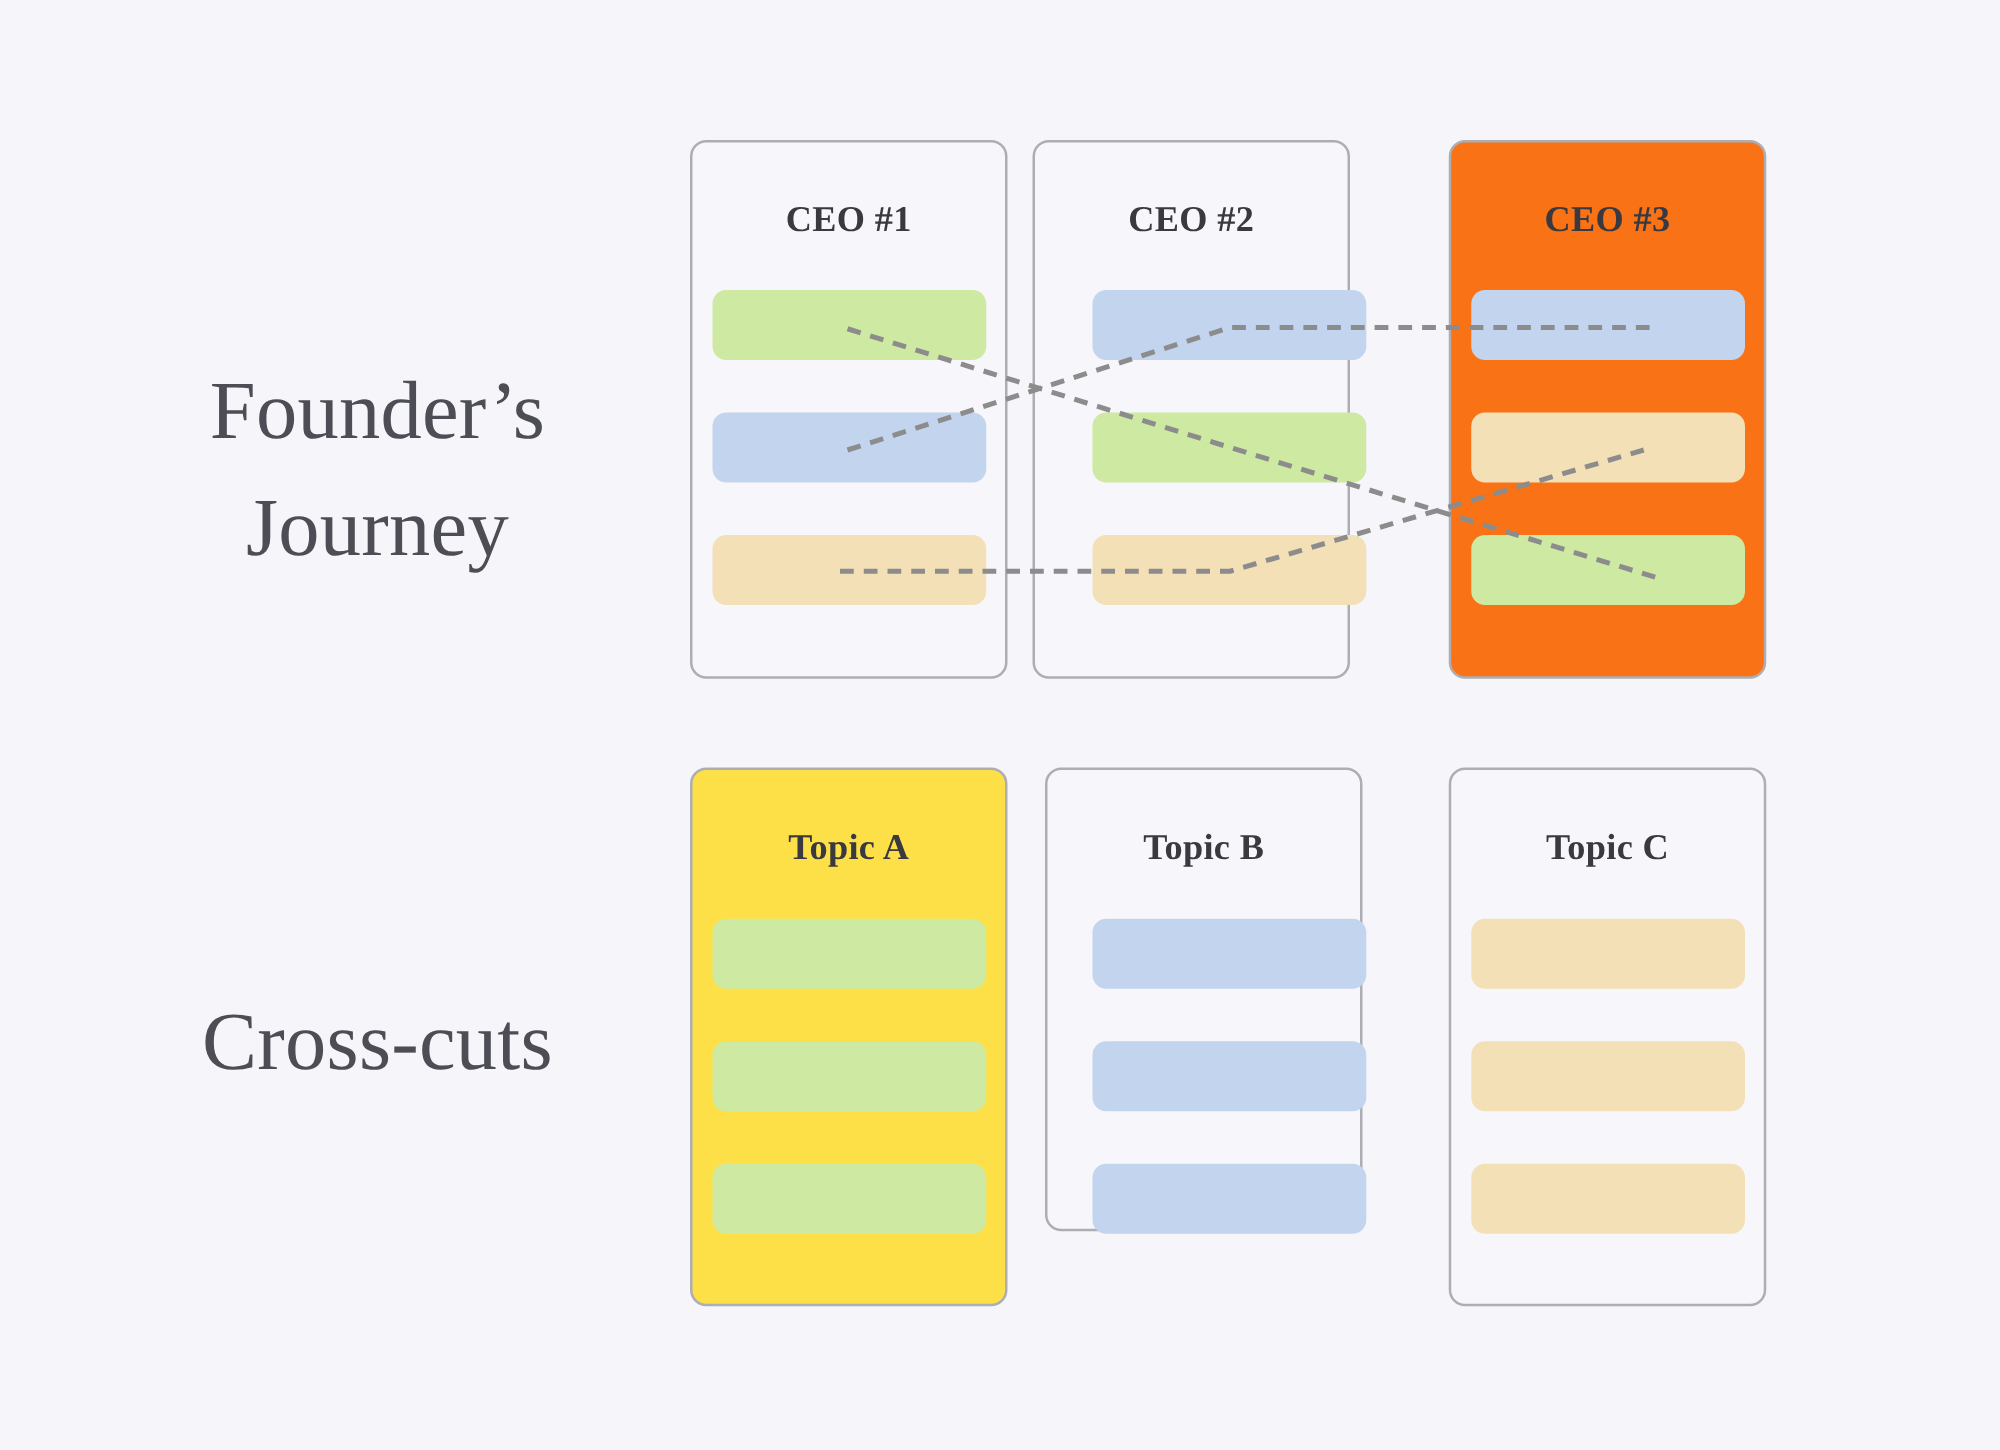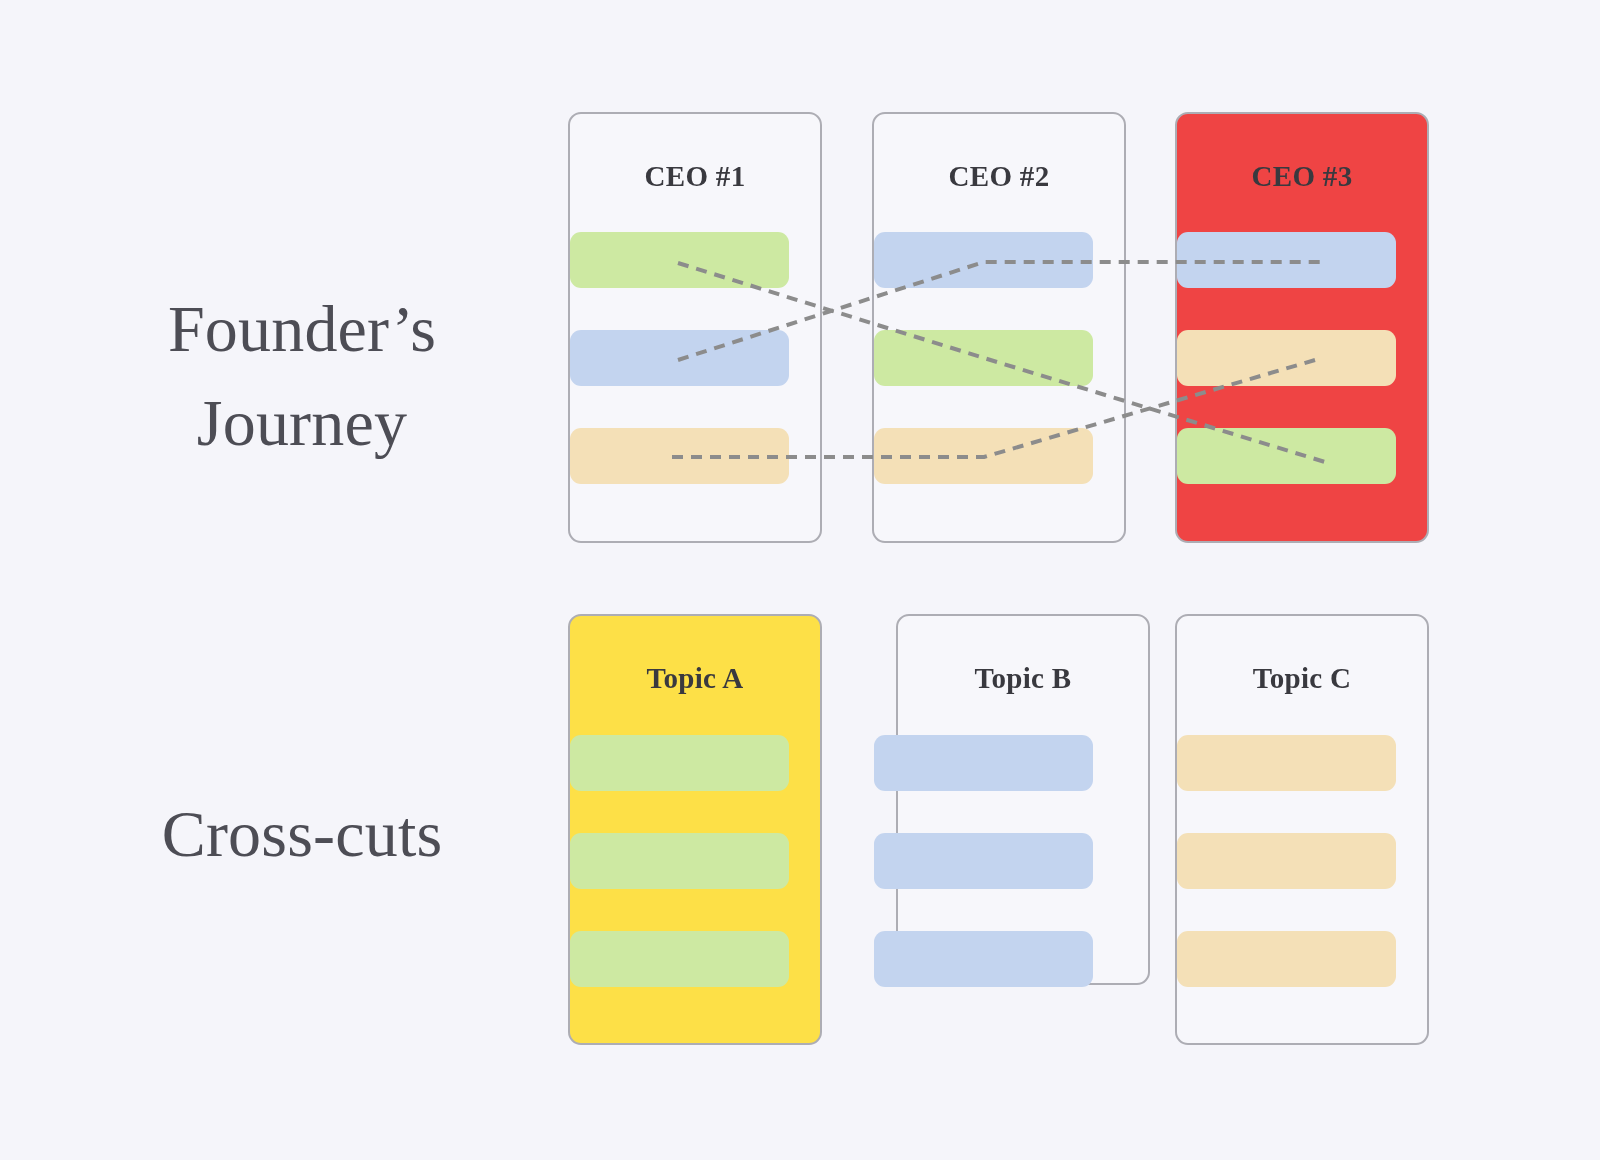--- a/index.html
+++ b/index.html
@@ -44,21 +44,20 @@
     top: 787px;
   }
 
   
   .card {
     position: absolute;
     box-sizing: border-box;
     border: 2px solid #adadb4;
     border-radius: 13px;
     background: #f7f7fb;
-    margin-left: 16px;
   }
   .card-title {
     position: absolute;
     left: 0;
     right: 0;
     text-align: center;
     font-family: "Liberation Serif", "DejaVu Serif", serif;
     font-weight: bold;
     font-size: 29px;
     color: #39393f;
@@ -91,39 +90,39 @@
   <div class="row-label" id="label-founders">Founder’s
 Journey</div>
 
   <div id="cards-layer">
       <div class="card" style="left: 552px; top: 112px; width: 254px; height: 431px; border-color: rgb(173, 173, 180); background: rgb(247, 247, 251);">
         <div class="card-title" style="top: 46px; color: rgb(57, 57, 63);">CEO #1</div>
       </div>
       <div class="bar" style="left: 570px; top: 232px; width: 219px; height: 56px; background: rgb(205, 233, 162);"></div>
       <div class="bar" style="left: 570px; top: 330px; width: 219px; height: 56px; background: rgb(195, 212, 239);"></div>
       <div class="bar" style="left: 570px; top: 428px; width: 219px; height: 56px; background: rgb(244, 224, 183);"></div>
-      <div class="card" style="left: 856px; top: 112px; width: 254px; height: 431px; border-color: rgb(173, 173, 180); background: rgb(247, 247, 251);">
+      <div class="card" style="left: 826px; top: 112px; width: 254px; height: 431px; border-color: rgb(173, 173, 180); background: rgb(247, 247, 251);">
         <div class="card-title" style="top: 46px; color: rgb(57, 57, 63);">CEO #2</div>
       </div>
       <div class="bar" style="left: 874px; top: 232px; width: 219px; height: 56px; background: rgb(195, 212, 239);"></div>
       <div class="bar" style="left: 874px; top: 330px; width: 219px; height: 56px; background: rgb(205, 233, 162);"></div>
       <div class="bar" style="left: 874px; top: 428px; width: 219px; height: 56px; background: rgb(244, 224, 183);"></div>
-      <div class="card" style="left: 1159px; top: 112px; width: 254px; height: 431px; border-color: rgb(173, 173, 180); background: #ef4444;">
+      <div class="card" style="left: 1159px; top: 112px; width: 254px; height: 431px; border-color: rgb(173, 173, 180); background: #f97316;">
         <div class="card-title" style="top: 46px; color: rgb(57, 57, 63);">CEO #3</div>
       </div>
       <div class="bar" style="left: 1177px; top: 232px; width: 219px; height: 56px; background: rgb(195, 212, 239);"></div>
       <div class="bar" style="left: 1177px; top: 330px; width: 219px; height: 56px; background: rgb(244, 224, 183);"></div>
       <div class="bar" style="left: 1177px; top: 428px; width: 219px; height: 56px; background: rgb(205, 233, 162);"></div>
       <div class="card" style="left: 552px; top: 614px; width: 254px; height: 431px; border-color: rgb(173, 173, 180); background: #fde047;">
         <div class="card-title" style="top: 46px; color: rgb(57, 57, 63);">Topic A</div>
       </div>
       <div class="bar" style="left: 570px; top: 735px; width: 219px; height: 56px; background: rgb(205, 233, 162);"></div>
       <div class="bar" style="left: 570px; top: 833px; width: 219px; height: 56px; background: rgb(205, 233, 162);"></div>
       <div class="bar" style="left: 570px; top: 931px; width: 219px; height: 56px; background: rgb(205, 233, 162);"></div>
-      <div class="card" style="left: 880px; top: 614px; width: 254px; height: 371px; border-color: rgb(173, 173, 180); background: rgb(247, 247, 251);">
+      <div class="card" style="left: 836px; top: 614px; width: 254px; height: 371px; border-color: rgb(173, 173, 180); background: rgb(247, 247, 251);">
         <div class="card-title" style="top: 46px; color: rgb(57, 57, 63);">Topic B</div>
       </div>
       <div class="bar" style="left: 874px; top: 735px; width: 219px; height: 56px; background: rgb(195, 212, 239);"></div>
       <div class="bar" style="left: 874px; top: 833px; width: 219px; height: 56px; background: rgb(195, 212, 239);"></div>
       <div class="bar" style="left: 874px; top: 931px; width: 219px; height: 56px; background: rgb(195, 212, 239);"></div>
       <div class="card" style="left: 1159px; top: 614px; width: 254px; height: 431px; border-color: rgb(173, 173, 180); background: rgb(247, 247, 251);">
         <div class="card-title" style="top: 46px; color: rgb(57, 57, 63);">Topic C</div>
       </div>
       <div class="bar" style="left: 1177px; top: 735px; width: 219px; height: 56px; background: rgb(244, 224, 183);"></div>
       <div class="bar" style="left: 1177px; top: 833px; width: 219px; height: 56px; background: rgb(244, 224, 183);"></div>

